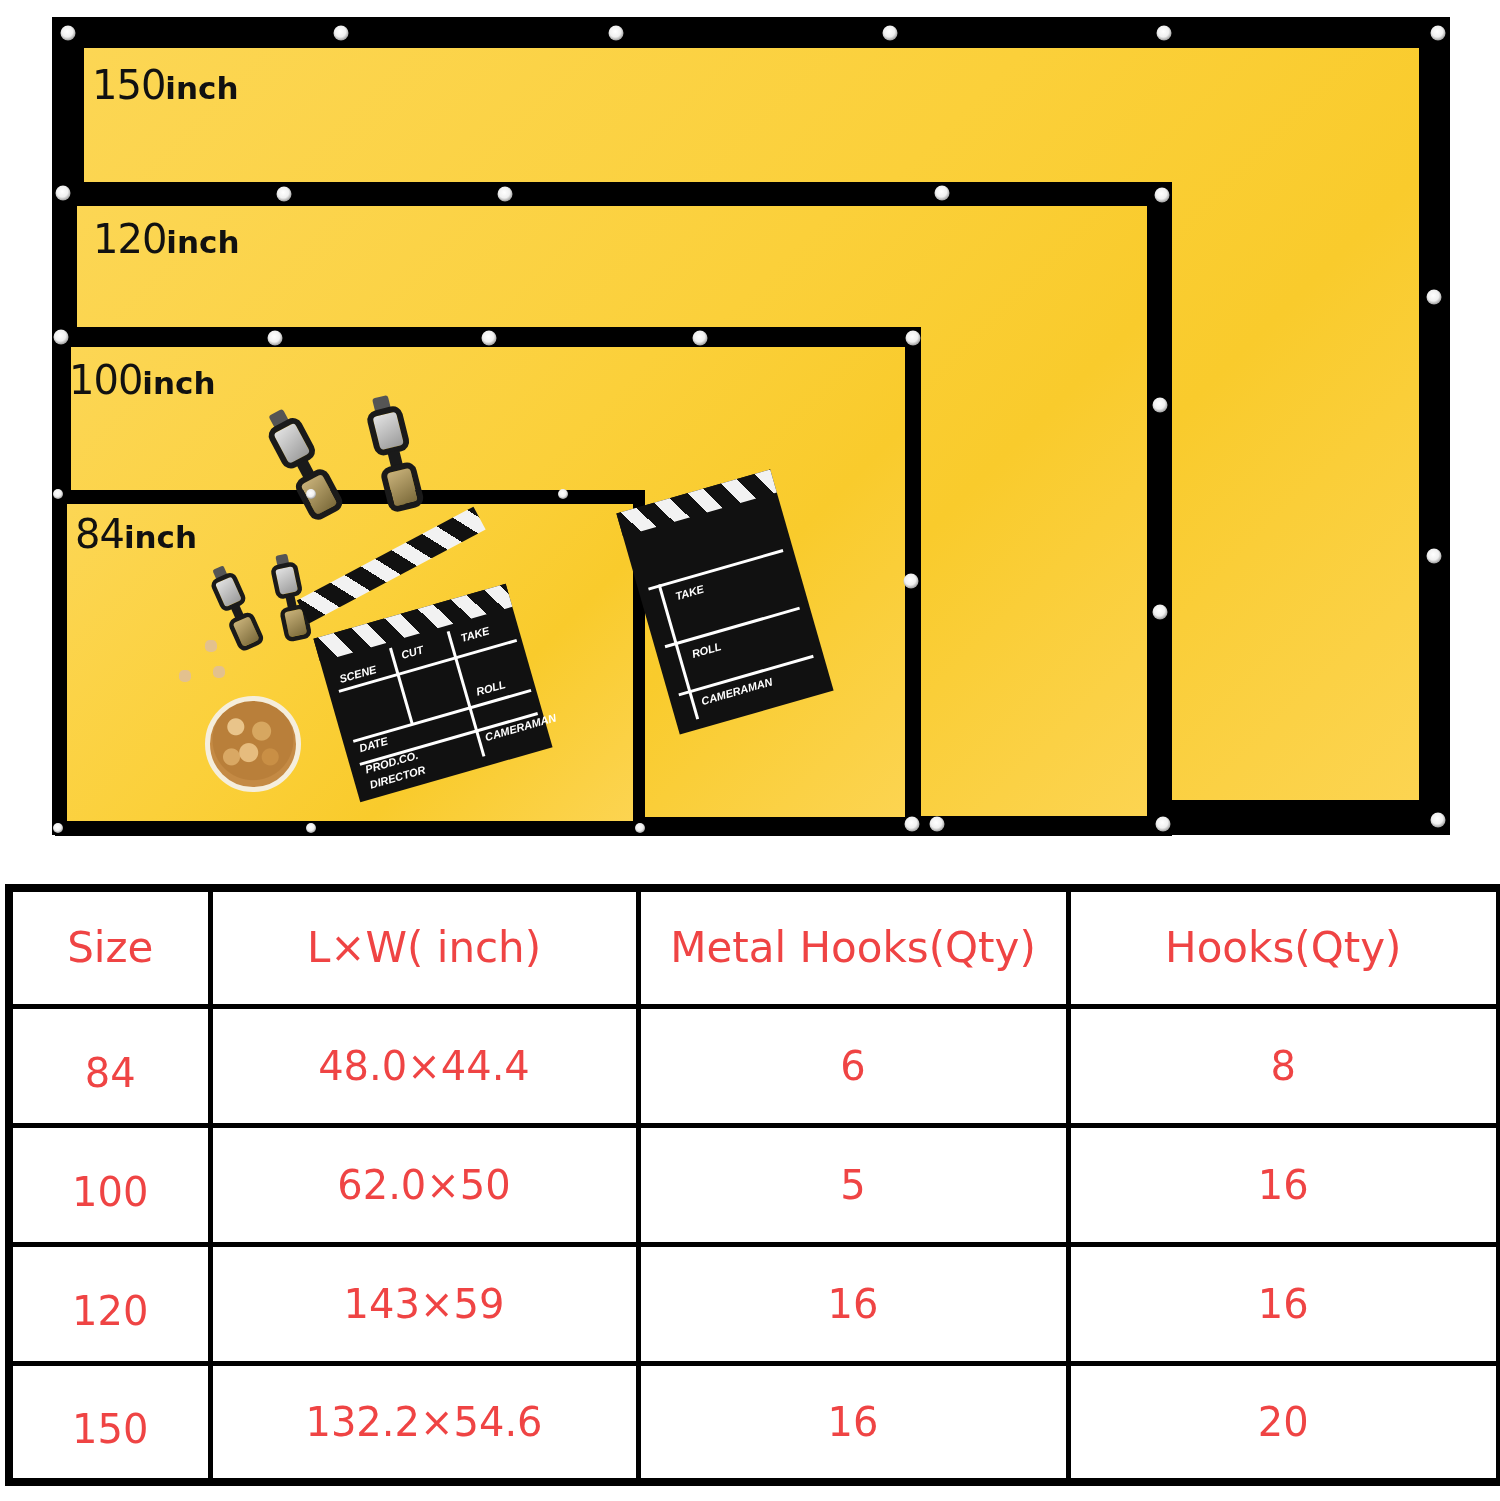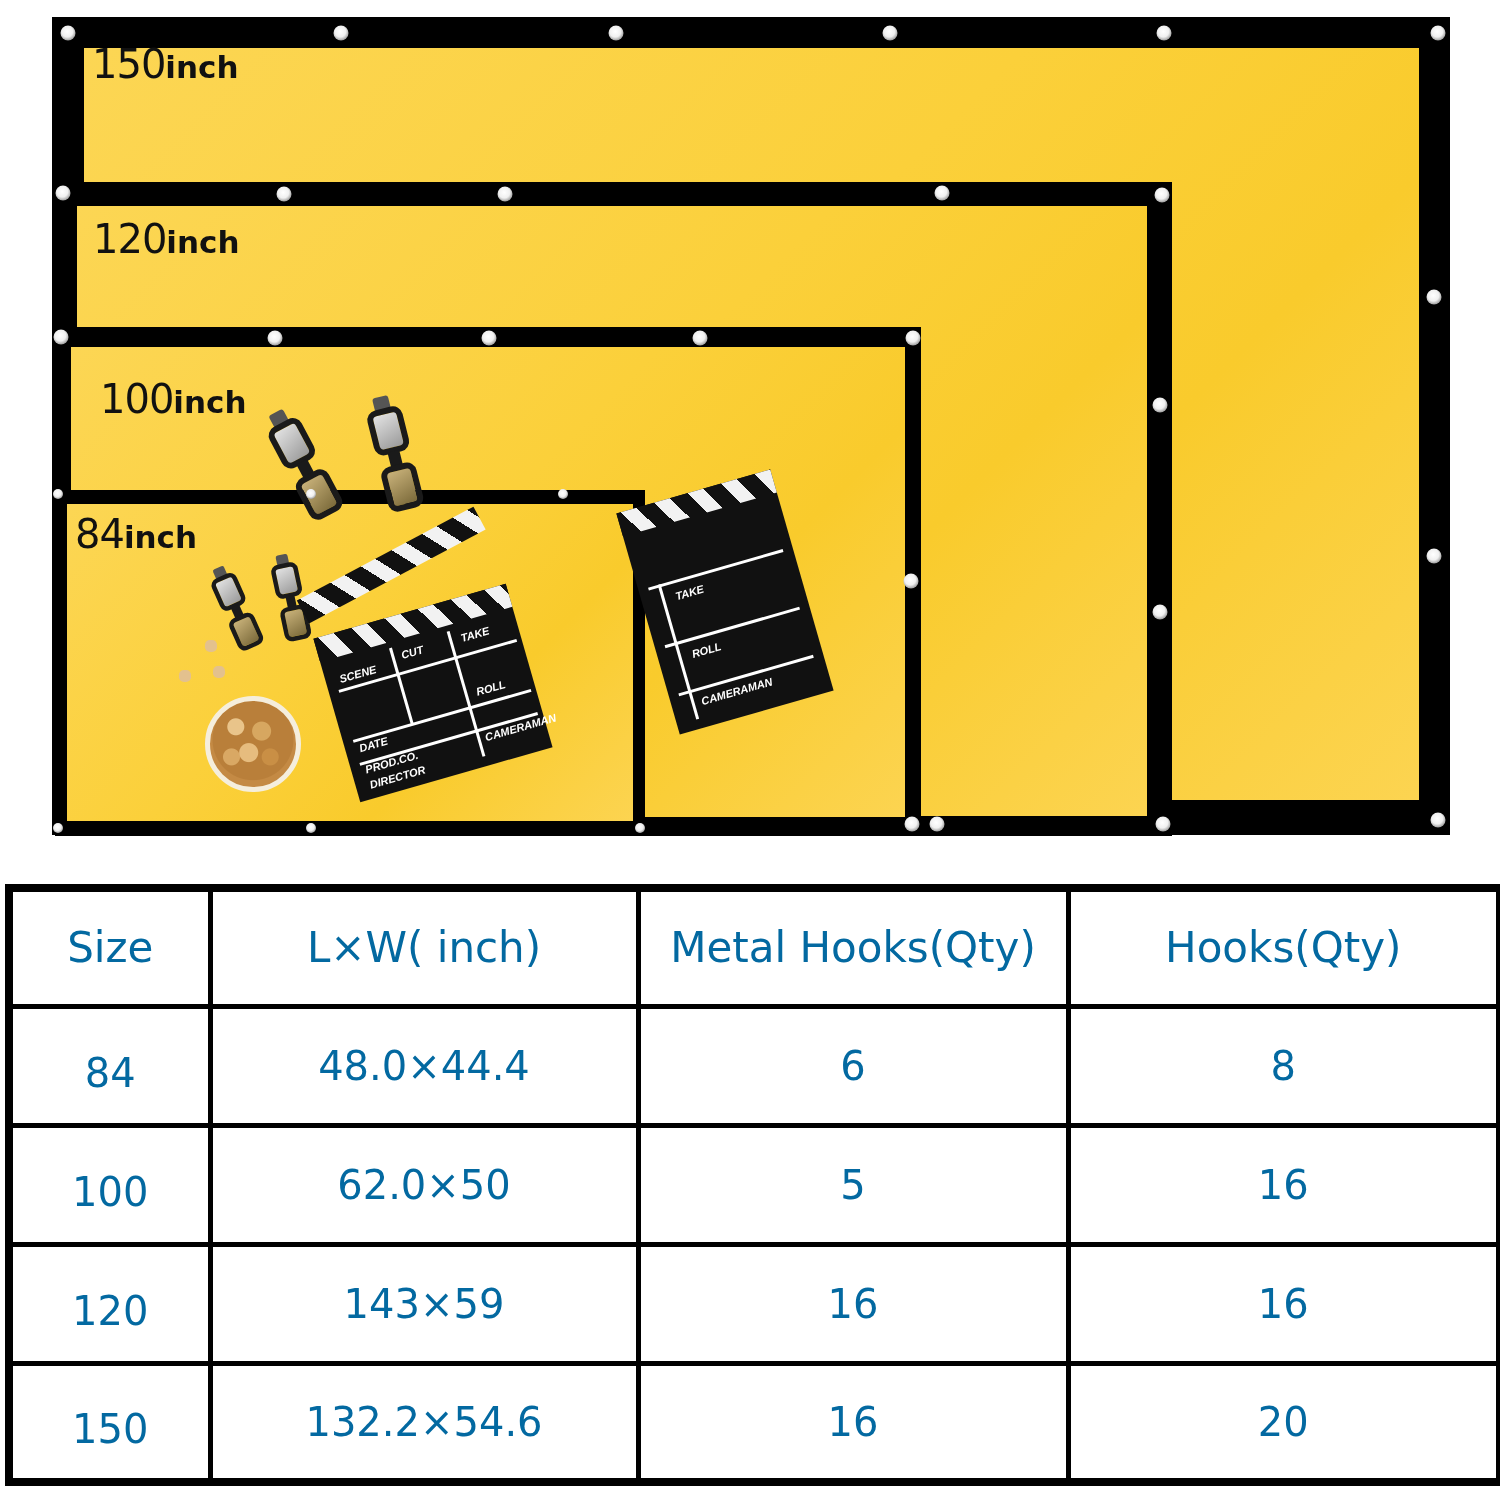--- a/index.html
+++ b/index.html
@@ -93,51 +93,51 @@
     border-collapse: collapse;
     border: 8px solid #000;
     table-layout: fixed;
   }
   .spec-table td, .spec-table th {
     border: 5px solid #000;
     text-align: center;
     vertical-align: middle;
     font-family: "DejaVu Sans", sans-serif;
     font-weight: normal;
-    color: #0369a1;
+    color: #ef4444;
     font-size: 40px;
     padding: 0;
   }
   .spec-table th { font-size: 42px; }
   .spec-table tr.header { height: 118px; }
   .spec-table tr.row { height: 119px; }
   .spec-table td.size-cell { padding-top: 14px; }
 </style>
 </head>
 <body>
 
 <div class="illustration">
 
   <div class="screen" style="left:52px; top:17px; width:1398px; height:818px;">
     <div class="surface" style="left:32px; top:31px; width:1335px; height:752px;"></div>
-    <div class="size-label" style="left:40px; top:27px;">
+    <div class="size-label" style="left:40px; top:48px;">
       <span class="num">150</span><span class="unit">inch</span>
     </div>
   </div>
 
   <div class="screen" style="left:55px; top:182px; width:1117px; height:654px;">
     <div class="surface" style="left:22px; top:24px; width:1070px; height:610px;"></div>
     <div class="size-label" style="left:38px; top:37px;">
       <span class="num">120</span><span class="unit">inch</span>
     </div>
   </div>
 
   <div class="screen" style="left:55px; top:327px; width:866px; height:507px;">
     <div class="surface" style="left:16px; top:20px; width:834px; height:470px;"></div>
-    <div class="size-label" style="left:45px; top:33px;margin-top:19px;">
+    <div class="size-label" style="left:14px; top:33px;">
       <span class="num">100</span><span class="unit">inch</span>
     </div>
 
     <div class="glasses" style="left:228px; top:82px; transform:rotate(-28deg);">
       <div class="arm"></div>
         <div class="lens l1"></div>
         <div class="bridge"></div>
         <div class="lens l2"></div>
     </div>
     <div class="glasses" style="left:318px; top:72px; transform:rotate(-14deg);">

